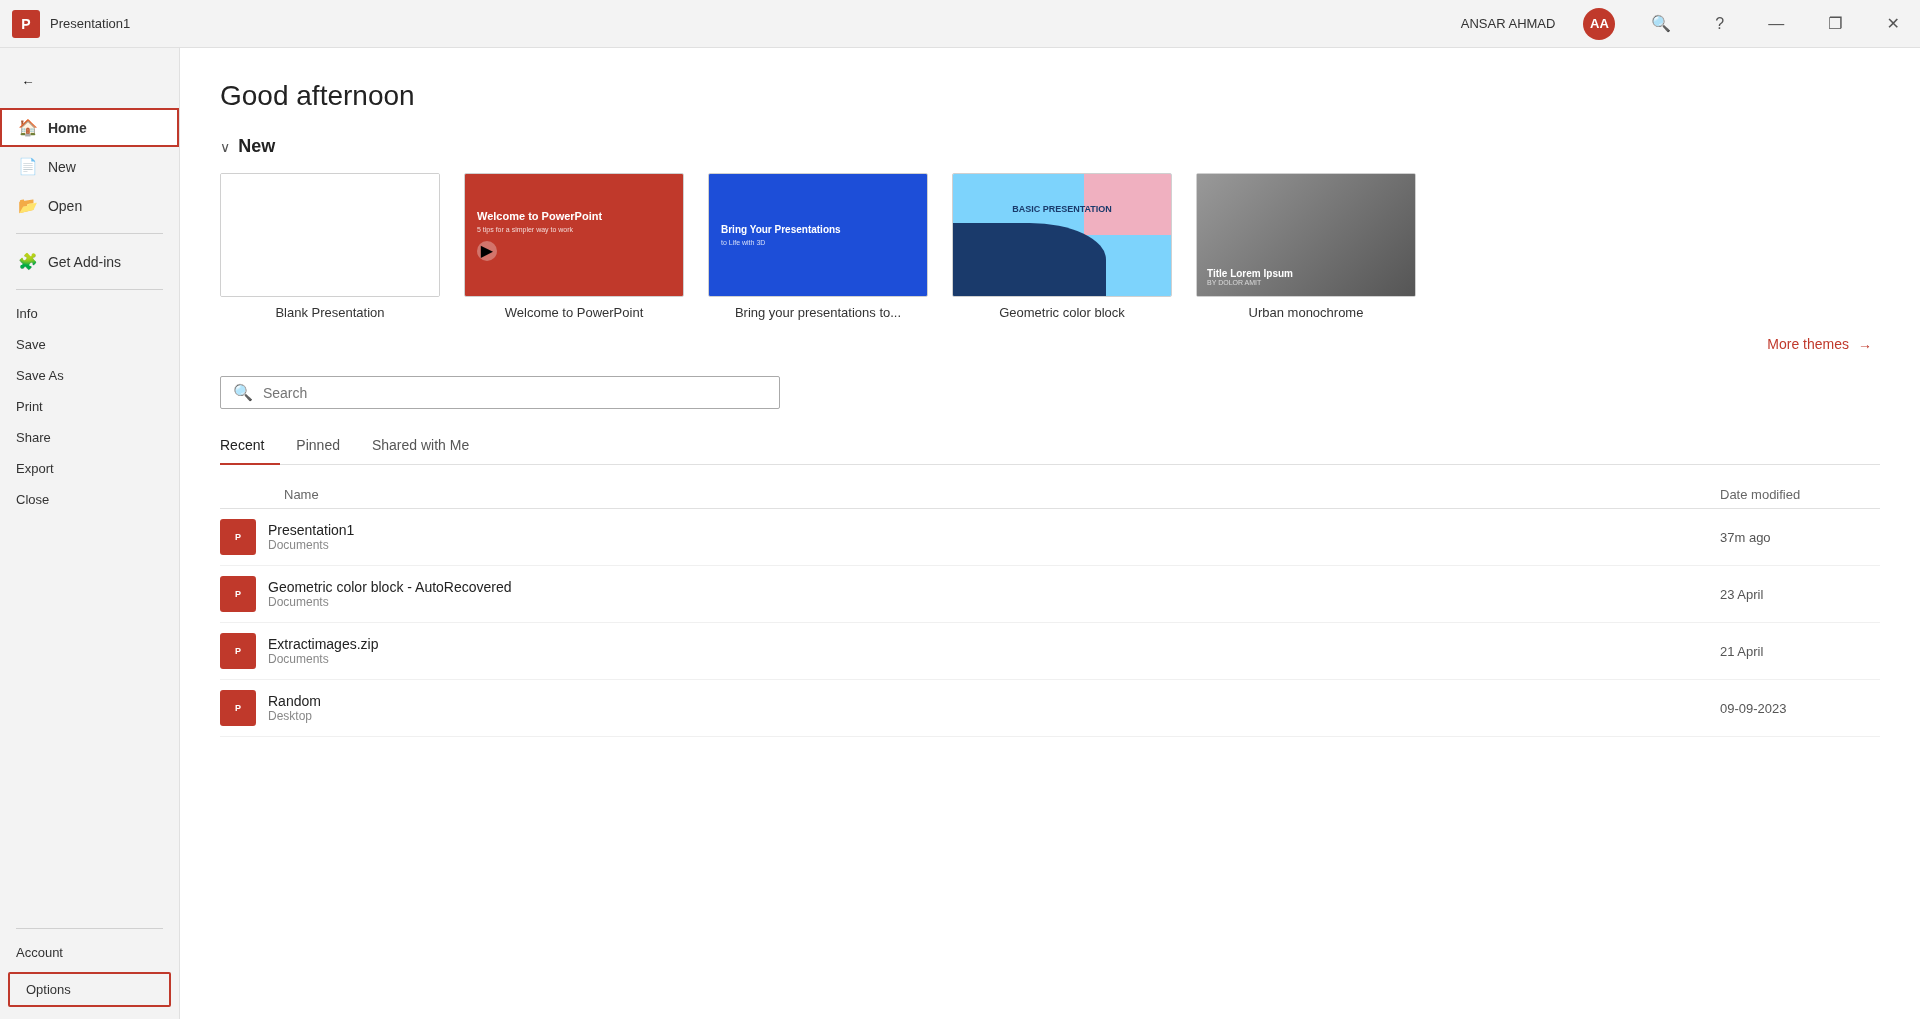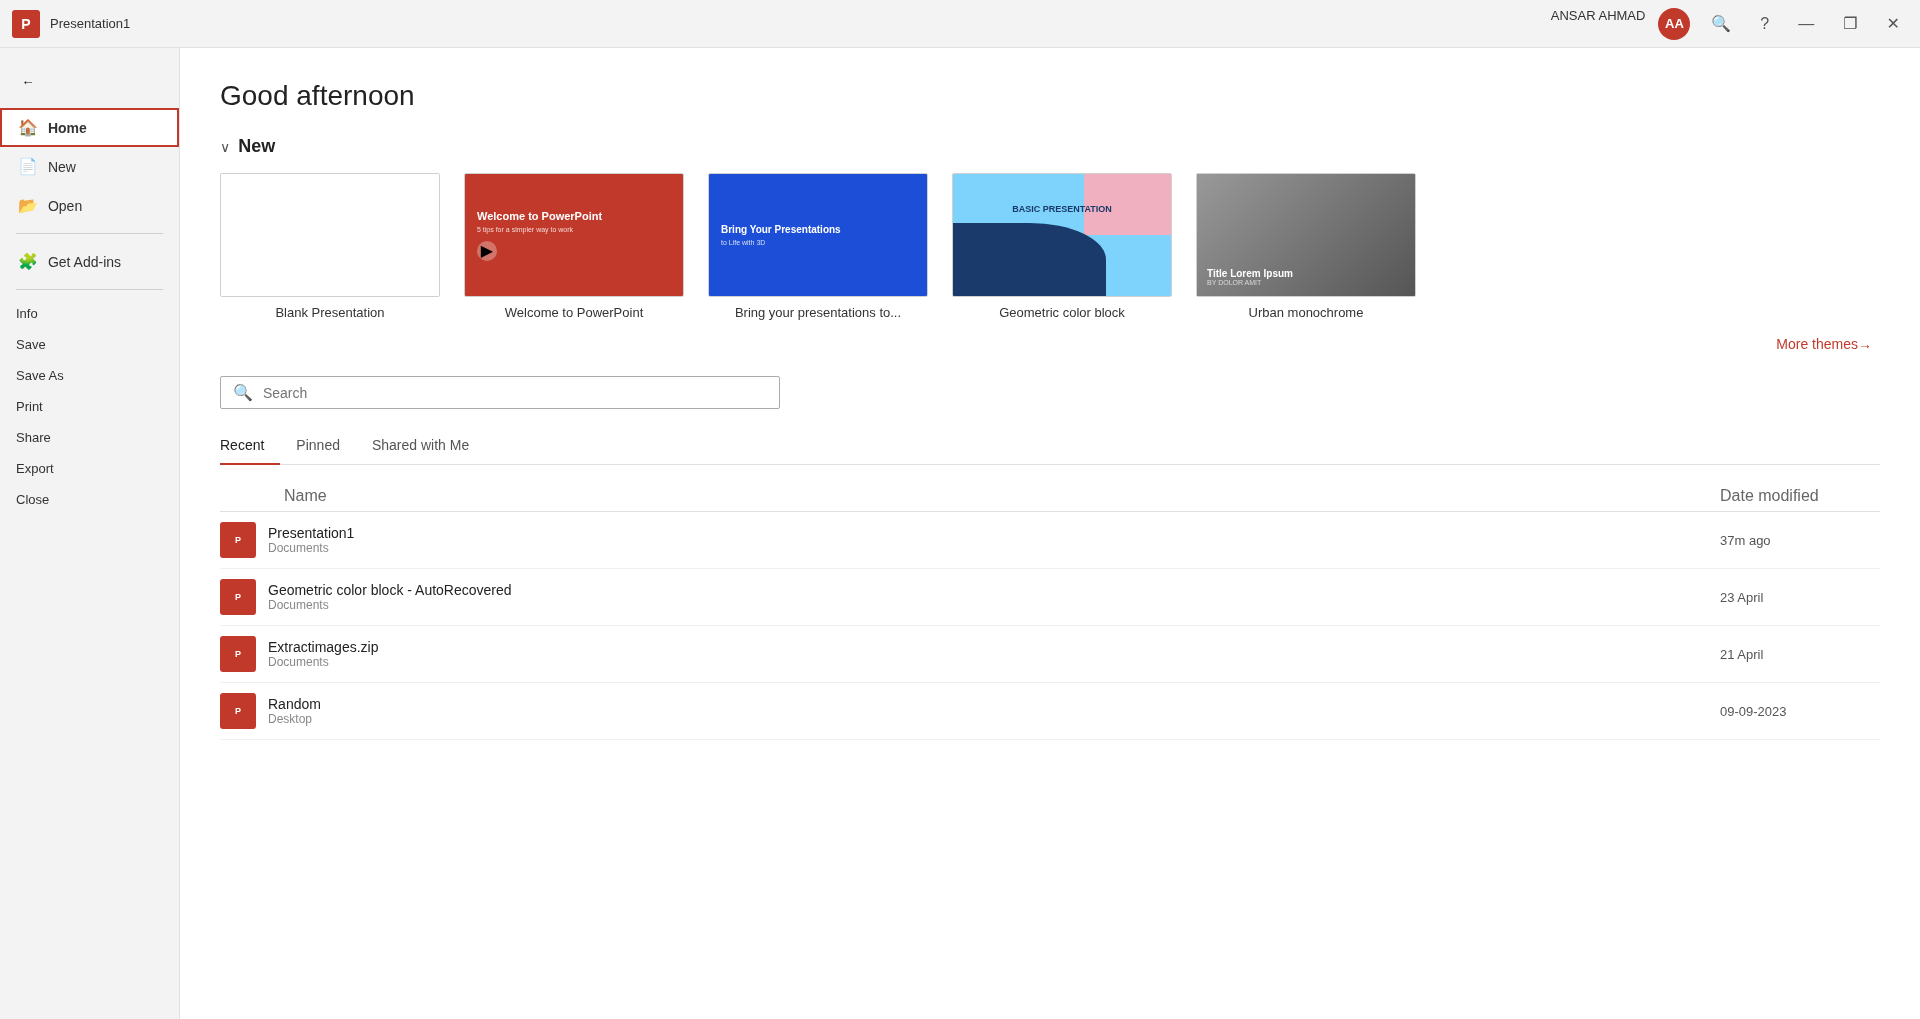--- a/index.html
+++ b/index.html
@@ -11,21 +11,21 @@
       background: #f3f3f3;
       display: flex;
       align-items: center;
       padding: 0 12px;
       border-bottom: 1px solid #e0e0e0;
       flex-shrink: 0;
     }
     .title-bar-left { display: flex; align-items: center; gap: 10px; }
     .ppt-icon { width: 28px; height: 28px; background: #c0392b; border-radius: 3px; display: flex; align-items: center; justify-content: center; color: white; font-weight: bold; font-size: 14px; }
     .title-bar-title { font-size: 13px; color: #333; }
-    .title-bar-right { margin-left: auto; display: flex; gap: 13px; }
+    .title-bar-right { margin-left: auto; display: flex; align-items: center; gap: 28px; }
     .user-name { font-size: 13px; color: #333; }
     .avatar { width: 32px; height: 32px; border-radius: 50%; background: #c0392b; display: flex; align-items: center; justify-content: center; color: white; font-size: 13px; font-weight: bold; }
     .tb-btn { background: none; border: none; cursor: pointer; color: #555; font-size: 16px; padding: 4px 8px; }
 
     
     .main-layout { display: flex; flex: 1; overflow: hidden; }
 
     
     .sidebar {
       width: 180px;
@@ -132,21 +132,21 @@
 
     
     .urban-thumb { background: #888; width: 100%; height: 100%; display: flex; flex-direction: column; justify-content: flex-end; padding: 10px; position: relative; overflow: hidden; }
     .urban-bg { position: absolute; top: 0; left: 0; width: 100%; height: 100%; background: linear-gradient(135deg, #999 0%, #555 100%); }
     .urban-text-block { position: relative; z-index: 2; }
     .urban-title-text { color: white; font-size: 10px; font-weight: bold; }
     .urban-sub-text { color: rgba(255,255,255,0.7); font-size: 7px; }
 
     
     .more-themes-row { display: flex; justify-content: flex-end; margin-bottom: 24px; padding-right: 8px; }
-    .more-themes-btn { background: none; border: none; cursor: pointer; color: #c0392b; font-size: 14px; display: flex; align-items: center; gap: 0; }
+    .more-themes-btn { background: none; border: none; cursor: pointer; color: #c0392b; font-size: 14px; display: flex; align-items: center; gap: 9px; }
 
     
     .search-bar-container { margin-bottom: 20px; }
     .search-bar {
       display: flex; align-items: center;
       width: 560px;
       border: 1px solid #aaa;
       border-radius: 2px;
       padding: 6px 12px;
       background: white;
@@ -165,21 +165,21 @@
       margin-right: 16px;
     }
     .tab.active { color: #222; border-bottom: 2px solid #c0392b; font-weight: 400; }
 
     
     .files-table { width: 100%; }
     .table-header {
       display: flex; align-items: center;
       padding: 6px 0;
       border-bottom: 1px solid #e0e0e0;
-      font-size: 16px; color: #666;
+      font-size: 13px; color: #666;
     }
     .col-name { flex: 1; display: flex; align-items: center; gap: 12px; padding-left: 4px; }
     .col-date { width: 160px; text-align: left; }
     .file-row {
       display: flex; align-items: center;
       padding: 10px 0;
       border-bottom: 1px solid #f0f0f0;
       cursor: pointer;
     }
     .file-icon-cell { width: 36px; height: 36px; margin-right: 12px; flex-shrink: 0; }
@@ -265,20 +265,29 @@
     <div class="sidebar-text-item">
       <span>Share</span>
     </div>
     <div class="sidebar-text-item">
       <span>Export</span>
     </div>
     <div class="sidebar-text-item">
       <span>Close</span>
     </div>
 
+    <div class="sidebar-bottom">
+      <div class="sidebar-divider"></div>
+      <div class="sidebar-text-item">
+        <span>Account</span>
+      </div>
+      <div class="sidebar-options">
+        <span>Options</span>
+      </div>
+    </div>
   </div>
 
   <div class="content">
     <div class="greeting">Good afternoon</div>
 
     <div class="section-header">
       <span class="section-chevron">∨</span>
       <span class="section-title">New</span>
     </div>
 

